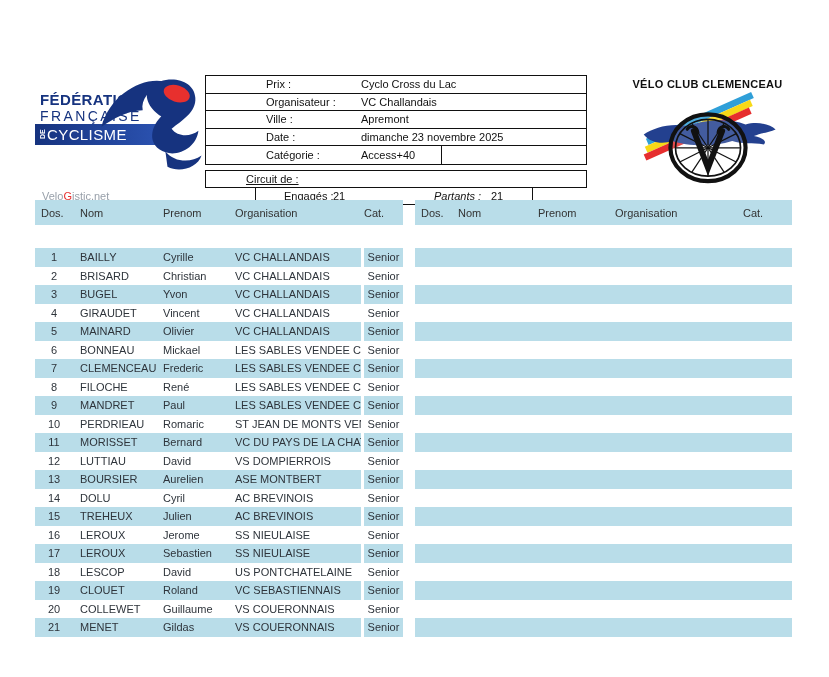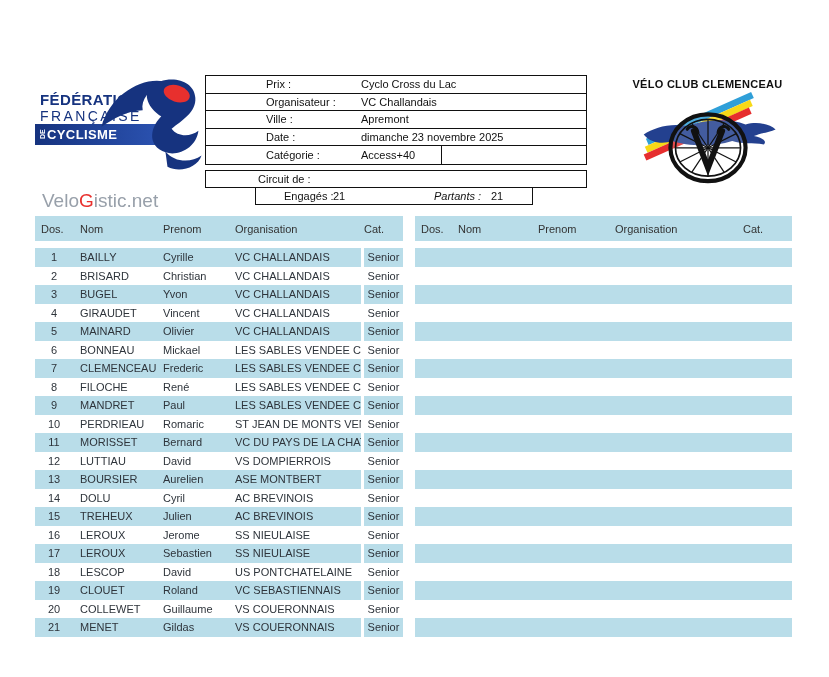--- a/index.html
+++ b/index.html
@@ -10,48 +10,48 @@
   *{box-sizing:border-box;}
 
   
   .ffc{position:absolute;left:35px;top:76px;width:172px;height:94px;}
   .ffc-l1{position:absolute;left:5px;top:15px;font-weight:bold;font-size:15px;color:var(--ffc-blue);letter-spacing:.4px;}
   .ffc-l2{position:absolute;left:5px;top:32px;font-size:14px;color:var(--ffc-blue);letter-spacing:2.4px;}
   .ffc-banner{position:absolute;left:0;top:48px;width:136px;height:21px;
     background:linear-gradient(90deg,var(--ffc-blue),#2d55b5);
     display:flex;align-items:center;}
   .ffc-de{display:inline-block;transform:rotate(-90deg);font-size:7px;font-weight:bold;color:#fff;width:9px;margin-left:3px;}
-  .ffc-cyc{font-size:13px;font-weight:bold;color:#fff;letter-spacing:.4px;}
+  .ffc-cyc{font-size:15px;font-weight:normal;color:#fff;letter-spacing:.4px;}
   .ffc-swoosh{position:absolute;left:60px;top:-3px;width:114px;height:98px;}
 
   
   .form-box{position:absolute;left:205px;top:75px;width:382px;border:1px solid #111;background:#fff;}
   .frow{position:relative;height:17.5px;border-bottom:1px solid #111;display:flex;align-items:center;font-size:11px;color:#111;}
   .frow:last-child{border-bottom:none;}
   .flabel{margin-left:60px;width:95px;}
   .fdivider{position:absolute;left:235px;top:0;bottom:0;width:1px;background:#111;}
 
   .circuit-box{position:absolute;left:205px;top:170px;width:382px;height:18px;border:1px solid #111;display:flex;align-items:center;font-size:11px;color:#111;}
-  .circuit-label{margin-left:52px;}
+  .circuit-label{margin-left:40px;text-decoration:underline;}
   .engage-box{position:absolute;left:255px;top:187px;width:278px;height:18px;border:1px solid #111;font-size:11px;color:#111;}
   .engage-box span{position:absolute;top:2px;}
   .eng-label{left:28px;}  .eng-val{left:77px;}
   .part-label{left:178px;font-style:italic;} .part-val{left:235px;}
 
   
   .club{position:absolute;left:610px;top:78px;width:195px;height:114px;text-align:center;}
   .club-name{font-size:11px;font-weight:bold;letter-spacing:.3px;color:#101010;}
   .club-svg{width:172px;height:96px;margin-top:1px;}
 
   
-  .velogistic{position:absolute;left:42px;top:190px;font-size:19px;color:#98a0aa;}
+  .velogistic{position:absolute;left:42px;top:190px;font-size:11px;color:#98a0aa;}
   .vg-accent{color:var(--accent-red);}
 
   
-  .thead{position:absolute;top:216px;height:25px;background:var(--stripe);display:flex;align-items:center;font-size:11px;color:#333;}
+  .thead{position:absolute;top:200px;height:25px;background:var(--stripe);display:flex;align-items:center;font-size:11px;color:#333;}
   .thead-left{left:35px;width:368px;}
   .thead-right{left:415px;width:377px;}
 
   .hl-dos{width:38px;padding-left:6px;}
   .hl-nom{width:83px;padding-left:7px;}
   .hl-prenom{width:73px;padding-left:7px;}
   .hl-org{width:135px;padding-left:6px;}
   .hl-cat{width:39px;}
 
   .hr-dos{width:35px;padding-left:6px;}

